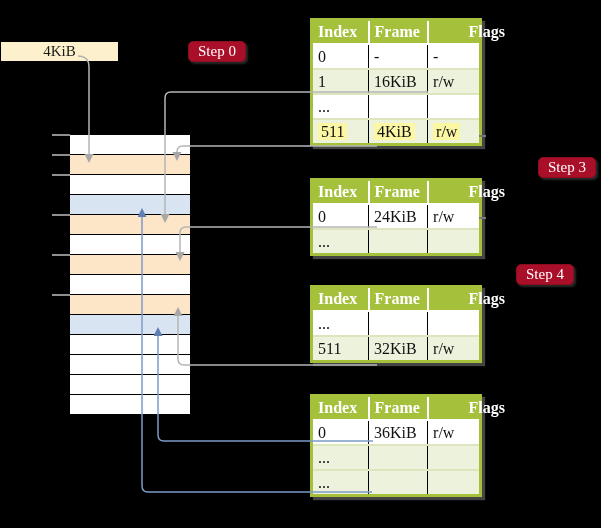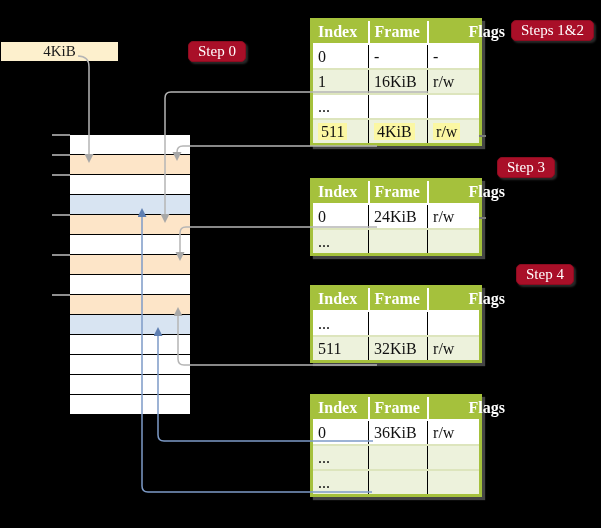--- a/index.html
+++ b/index.html
@@ -18,21 +18,21 @@
 
   
   .badge{
     position:absolute;background:#a90f28;color:#fff;
     font-size:15px;line-height:16px;padding:1px 9px 2px 9px;border-radius:5px;
     border:1px solid #8c0c20;box-shadow:2px 2px 2px rgba(90,90,90,.45);
     white-space:nowrap;
   }
   .badge.b0{left:188px;top:41px;text-align:right;}
   .badge.b12{left:511px;top:20px;}
-  .badge.b3{left:497px;top:157px;}
+  .badge.b3{left:538px;top:157px;}
   .badge.b4{left:516px;top:264px;}
 
   
   .memcol{
     position:absolute;left:70px;top:134px;width:120px;
     border-top:1px solid #000;
   }
   .mrow{height:19px;border-bottom:1px solid #000;}
   .mrow.white{background:#ffffff;}
   .mrow.peach{background:#fde5c8;}
@@ -72,21 +72,20 @@
 </head>
 <body>
 
 <div class="stage">
 
   <div class="register">
     <span>4KiB</span>
   </div>
 
   <div class="badge b0">Step 0</div>
-  <div class="badge b12">Steps 1&amp;2</div>
   <div class="badge b3">Step 3</div>
   <div class="badge b4">Step 4</div>
 
   <div class="memcol">
     <div class="mrow white"></div>
     <div class="mrow peach"></div>
     <div class="mrow white"></div>
     <div class="mrow blue"></div>
     <div class="mrow peach"></div>
     <div class="mrow white"></div>

